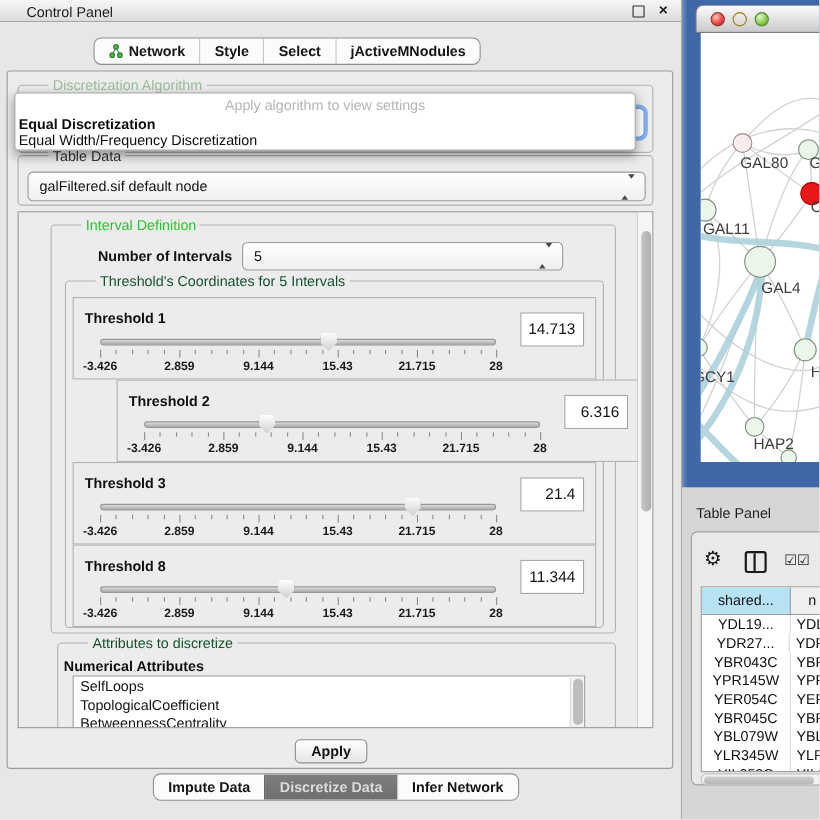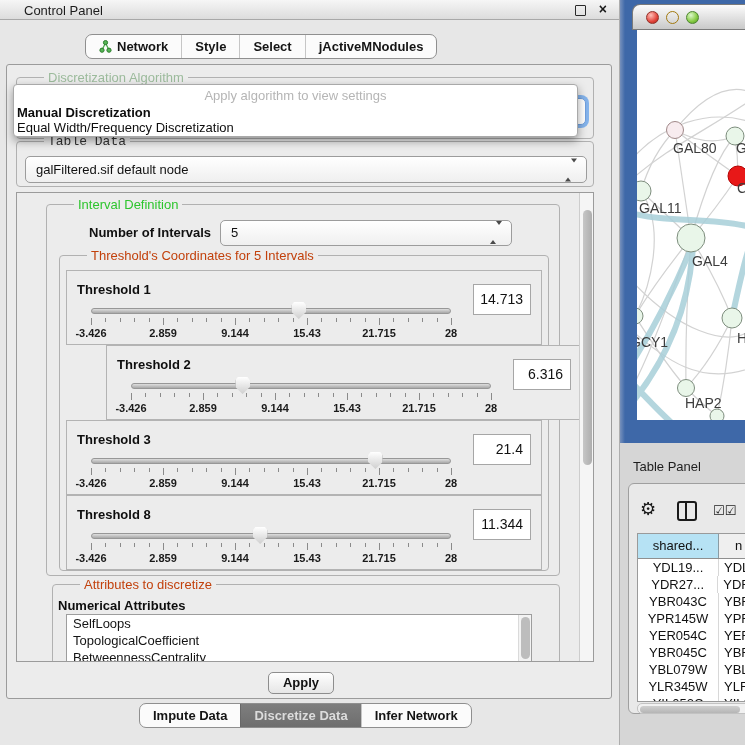--- a/index.html
+++ b/index.html
@@ -15,21 +15,21 @@
   .tabbar{position:absolute;display:inline-flex;border:1px solid #8f8f8f;border-radius:7px;overflow:hidden;background:#fbfbfb;}
   .tab{padding:4px 13px;font-size:13px;font-weight:bold;color:#141414;border-left:1px solid #c6c6c6;display:flex;align-items:center;gap:5px;white-space:nowrap;}
   .tab:first-child{border-left:none;}
   .tab.selected{background:linear-gradient(#7e7e7e,#6e6e6e);color:#dcdcdc;border-left-color:#686868;}
   .top-tabs{left:85px;top:34px;}
   .bottom-tabs{left:139px;top:703px;}
   
   .content-panel{position:absolute;left:6px;top:64px;width:606px;height:635px;border:1px solid #9b9b9b;border-radius:3px;background:#ececec;box-sizing:border-box;}
   .group{position:absolute;border:1px solid #b1b1b1;border-radius:4px;box-sizing:border-box;}
   .gtitle{position:absolute;top:-8px;left:7px;background:#ececec;padding:0 4px;font-size:13px;white-space:nowrap;margin-left:20px;}
-  .green{color:#2dc52d;} .blue{color:#c2410c;} .dark{color:#333;font-family:Liberation Mono, monospace;} .muted-green{color:#9cbb9c;}
+  .green{color:#2dc52d;} .blue{color:#14532d;} .dark{color:#333;} .muted-green{color:#9cbb9c;}
   .combo{position:absolute;background:linear-gradient(#ffffff,#efefef);border:1px solid #9c9c9c;border-radius:5px;font-size:13px;color:#111;padding-left:10px;box-sizing:border-box;}
   .stepper{position:absolute;right:9px;top:50%;transform:translateY(-50%);}
   .stepper .up{width:0;height:0;border:3.5px solid transparent;border-bottom:4.5px solid #4a4a4a;margin-bottom:2.5px;}
   .stepper .down{width:0;height:0;border:3.5px solid transparent;border-top:4.5px solid #4a4a4a;}
   
   .disc-combo{left:24px;top:98px;width:562px;height:27px;line-height:25px;z-index:3;box-shadow:0 0 0 3px rgba(106,165,235,.8);border-color:#6f9fdd;position:absolute;background:#fff;border:1px solid #6f9fdd;border-radius:5px;box-sizing:border-box;}
   
   .popup{position:absolute;left:13px;top:84px;width:565px;height:53px;background:#fff;border:1px solid #a9a9a9;border-radius:4px;box-shadow:0 4px 10px rgba(0,0,0,.38);z-index:30;box-sizing:border-box;padding-top:3px;}
   .popup-prompt{text-align:center;color:#b5b5b5;font-size:13px;height:17px;line-height:15px;}
   .popup-item{font-size:13px;height:15px;line-height:15px;padding-left:3px;color:#0d0d0d;}
@@ -119,21 +119,21 @@
 
   <div class="group" style="left:16px;top:77px;width:578px;height:62px;">
     <span class="gtitle muted-green">Discretization Algorithm</span>
   </div>
   <div class="disc-combo">
     <span class="stepper"><span class="up"></span><span class="down"></span></span>
   </div>
 
   <div class="popup">
     <div class="popup-prompt">Apply algorithm to view settings</div>
-    <div class="popup-item bold">Manual Discretization</div>
+    <div class="popup-item bold">Equal Discretization</div>
     <div class="popup-item">Equal Width/Frequency Discretization</div>
   </div>
 
   <div class="group" style="left:16px;top:141px;width:578px;height:46px;">
     <span class="gtitle dark">Table Data</span>
     <div class="combo" style="left:8px;top:14px;width:562px;height:27px;line-height:25px;">
       <span>galFiltered.sif default node</span>
       <span class="stepper"><span class="up"></span><span class="down"></span></span>
     </div>
   </div>

